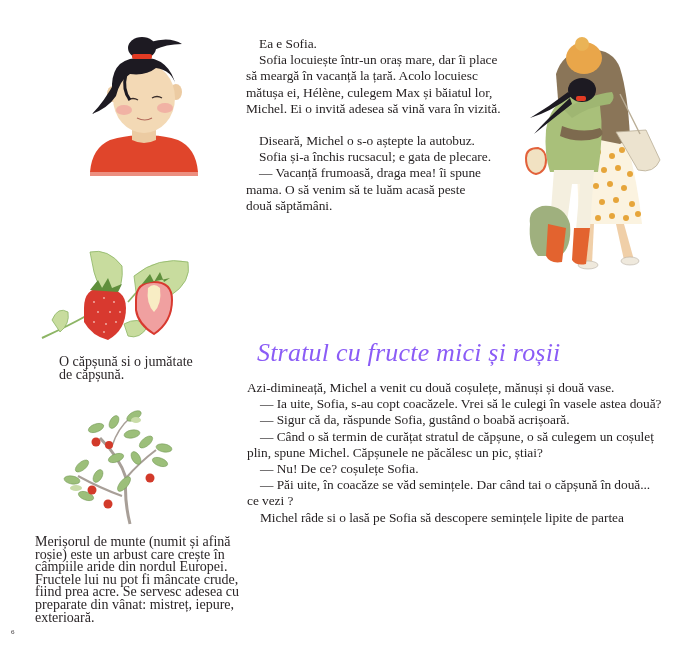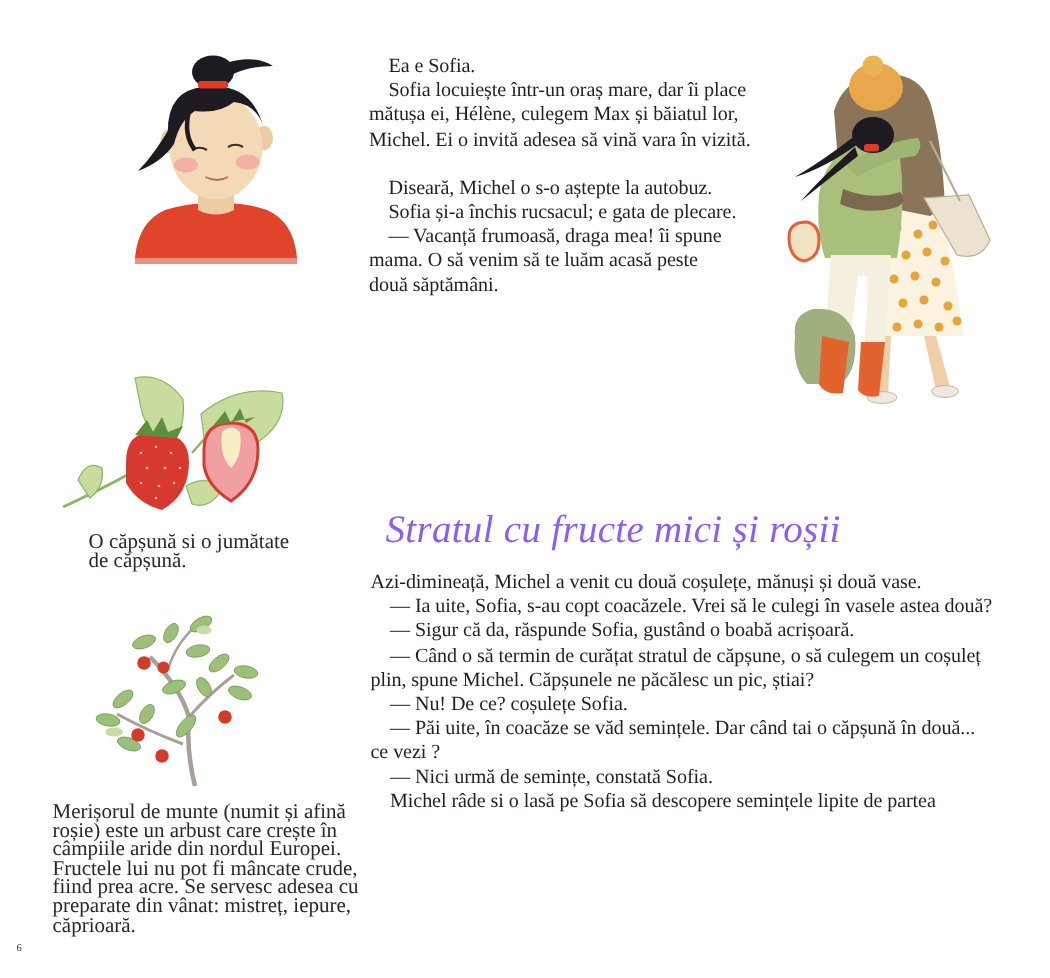--- a/index.html
+++ b/index.html
@@ -106,20 +106,21 @@
       <ellipse cx="56" cy="18" rx="14" ry="11" fill="#1d1a22"></ellipse>
       <path d="M64 12 Q84 6 96 14 Q80 14 68 20 Z" fill="#1d1a22"></path>
 
       <rect x="46" y="24" width="20" height="5" rx="2" fill="#e23b24"></rect>
     </svg>
   </div>
 
   <div id="intro-block" class="story-block">
     <p>Ea e Sofia.</p>
     <p>Sofia locuiește într-un oraș mare, dar îi place</p>
+    <p class="noindent">să meargă în vacanță la țară. Acolo locuiesc</p>
     <p class="noindent">mătușa ei, Hélène, culegem Max și băiatul lor,</p>
     <p class="noindent">Michel. Ei o invită adesea să vină vara în vizită.</p>
     <div class="gap"></div>
     <p>Diseară, Michel o s-o aștepte la autobuz.</p>
     <p>Sofia și-a închis rucsacul; e gata de plecare.</p>
     <p>— Vacanță frumoasă, draga mea! îi spune</p>
     <p class="noindent">mama. O să venim să te luăm acasă peste</p>
     <p class="noindent">două săptămâni.</p>
   </div>
 
@@ -227,21 +228,20 @@
 
   <div id="main-block" class="story-block">
     <p class="noindent">Azi-dimineață, Michel a venit cu două coșulețe, mănuși și două vase.</p>
     <p>— Ia uite, Sofia, s-au copt coacăzele. Vrei să le culegi în vasele astea două?</p>
     <p>— Sigur că da, răspunde Sofia, gustând o boabă acrișoară.</p>
     <p>— Când o să termin de curățat stratul de căpșune, o să culegem un coșuleț</p>
     <p class="noindent">plin, spune Michel. Căpșunele ne păcălesc un pic, știai?</p>
     <p>— Nu! De ce? coșulețe Sofia.</p>
     <p>— Păi uite, în coacăze se văd semințele. Dar când tai o căpșună în două...</p>
     <p class="noindent">ce vezi ?</p>
-    <p>— Nici urmă de semințe, constată Sofia.</p>
     <p>Michel râde si o lasă pe Sofia să descopere semințele lipite de partea</p>
   </div>
 
   <div class="illus" style="left:60px; top:408px;">
     <svg width="120" height="118" viewBox="0 0 120 118">
 
       <path d="M70 116 Q64 92 66 70 Q60 50 40 30" stroke="#a89f98" stroke-width="3" fill="none"></path>
       <path d="M66 70 Q80 54 96 42" stroke="#a89f98" stroke-width="2" fill="none"></path>
       <path d="M62 88 Q40 80 18 68" stroke="#a89f98" stroke-width="2" fill="none"></path>
       <path d="M52 38 Q58 20 70 10" stroke="#a89f98" stroke-width="1.6" fill="none"></path>
@@ -277,18 +277,18 @@
     </svg>
   </div>
 
   <div id="caption-bearberry" class="caption">
     <p>Merișorul de munte (numit și afină</p>
     <p>roșie) este un arbust care crește în</p>
     <p>câmpiile aride din nordul Europei.</p>
     <p>Fructele lui nu pot fi mâncate crude,</p>
     <p>fiind prea acre. Se servesc adesea cu</p>
     <p>preparate din vânat: mistreț, iepure,</p>
-    <p>căprioară.</p>
+    <p>exterioară.</p>
   </div>
 
   <div class="page-number">6</div>
 
 </div>
 
 </body></html>

